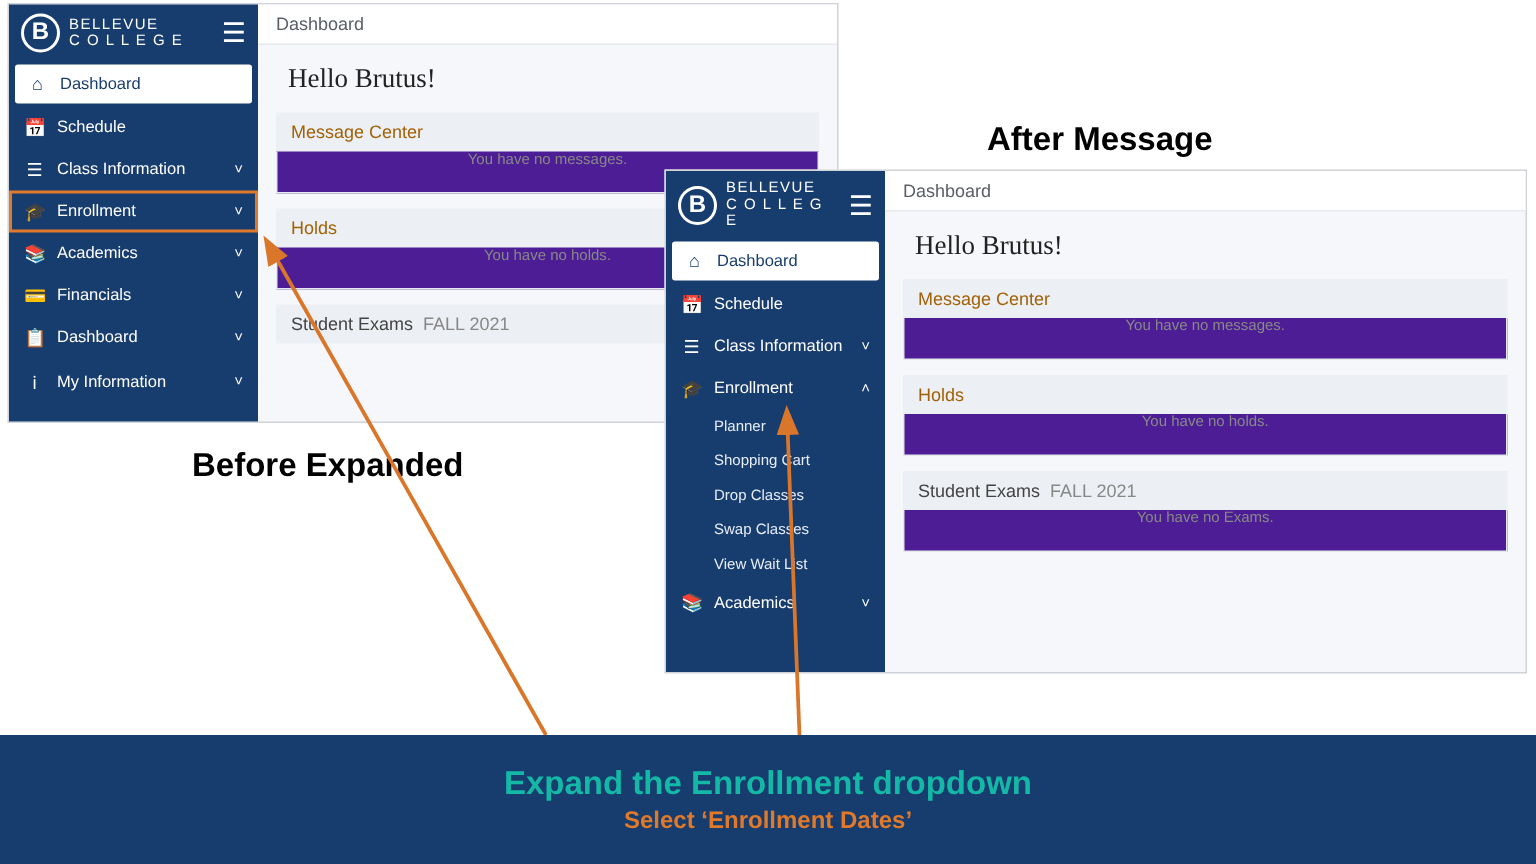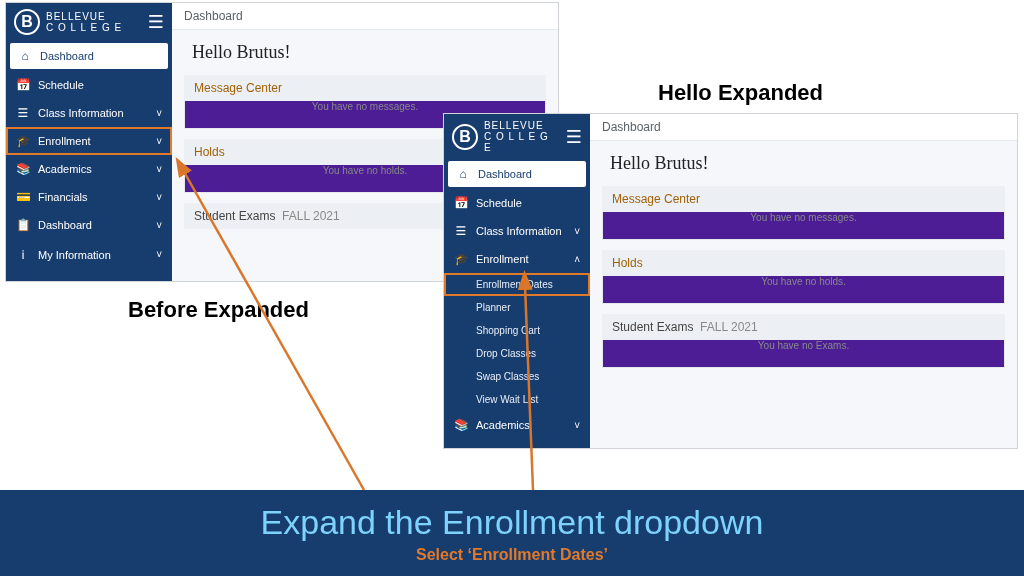--- a/index.html
+++ b/index.html
@@ -22,21 +22,21 @@
   .hello{padding:12px 20px;font-size:18px;color:#222;font-family:Georgia,serif;}
   .section{margin:0 12px 10px;}
   .sec-head{background:#eceff3;padding:6px 10px;font-size:12px;color:#a16207;}
   .sec-body{background:#4c1d95;border:1px solid #e5e8ec;border-top:none;text-align:center;font-size:10px;color:#888;min-height:28px;}
   .exam-head{background:#eceff3;padding:6px 10px;font-size:12px;color:#444;}
   .exam-head .term{color:#888;font-weight:normal;}
   .label-before{position:absolute;font-weight:800;font-size:22px;color:#000;}
   .label-after{position:absolute;font-weight:800;font-size:22px;color:#000;}
   svg.arrow{position:absolute;overflow:visible;pointer-events:none;}
   .banner{position:absolute;left:0;right:0;bottom:0;height:86px;background:#173c6e;display:flex;flex-direction:column;align-items:center;justify-content:center;}
-  .banner-title{color:#7dd3fc;font-size:34px;font-weight:400;}
+  .banner-title{color:#14b8a6;font-size:22px;font-weight:700;}
   .banner-sub{color:#e07a2a;font-size:16px;font-weight:700;margin-top:4px;}
 </style>
 </head>
 <body>
 
 <div class="panel" style="left:5px;top:2px;width:554px;height:280px;">
   <div class="sidebar" style="width:166px;">
     <div class="brand">
       <div class="brand-logo">B</div>
       <div class="brand-text">
@@ -127,21 +127,20 @@
         <div class="nav-item">
           <span class="icon">☰</span>
           <span>Class Information</span>
           <span class="chev">˅</span>
         </div>
         <div class="nav-item">
           <span class="icon">🎓</span>
           <span>Enrollment</span>
           <span class="chev">˄</span>
         </div>
-        <div class="sub-item highlight">Enrollment Dates</div>
         <div class="sub-item">Planner</div>
         <div class="sub-item">Shopping Cart</div>
         <div class="sub-item">Drop Classes</div>
         <div class="sub-item">Swap Classes</div>
         <div class="sub-item">View Wait List</div>
         <div class="nav-item">
           <span class="icon">📚</span>
           <span>Academics</span>
           <span class="chev">˅</span>
         </div>
@@ -161,21 +160,21 @@
     <div class="section">
       <div class="exam-head">
         <span>Student Exams</span>&nbsp; <span class="term">FALL 2021</span>
       </div>
       <div class="sec-body">You have no Exams.</div>
     </div>
   </div>
 </div>
 
 <div class="label-before" style="left:128px;top:297px;">Before Expanded</div>
-<div class="label-after" style="left:658px;top:80px;">Hello Expanded</div>
+<div class="label-after" style="left:658px;top:80px;">After Message</div>
 
 <svg class="arrow" style="left:0;top:0;" width="1024" height="576">
   <defs>
       <marker id="ah1" markerWidth="10" markerHeight="10" refX="2" refY="3" orient="auto">
         <path d="M0,0 L0,6 L8,3 z" fill="#d9762a"></path>
       </marker>
     </defs>
   <line x1="364" y1="490" x2="183" y2="170" stroke="#d9762a" stroke-width="2.5" marker-end="url(#ah1)"></line>
 </svg>
 <svg class="arrow" style="left:0;top:0;" width="1024" height="576">

